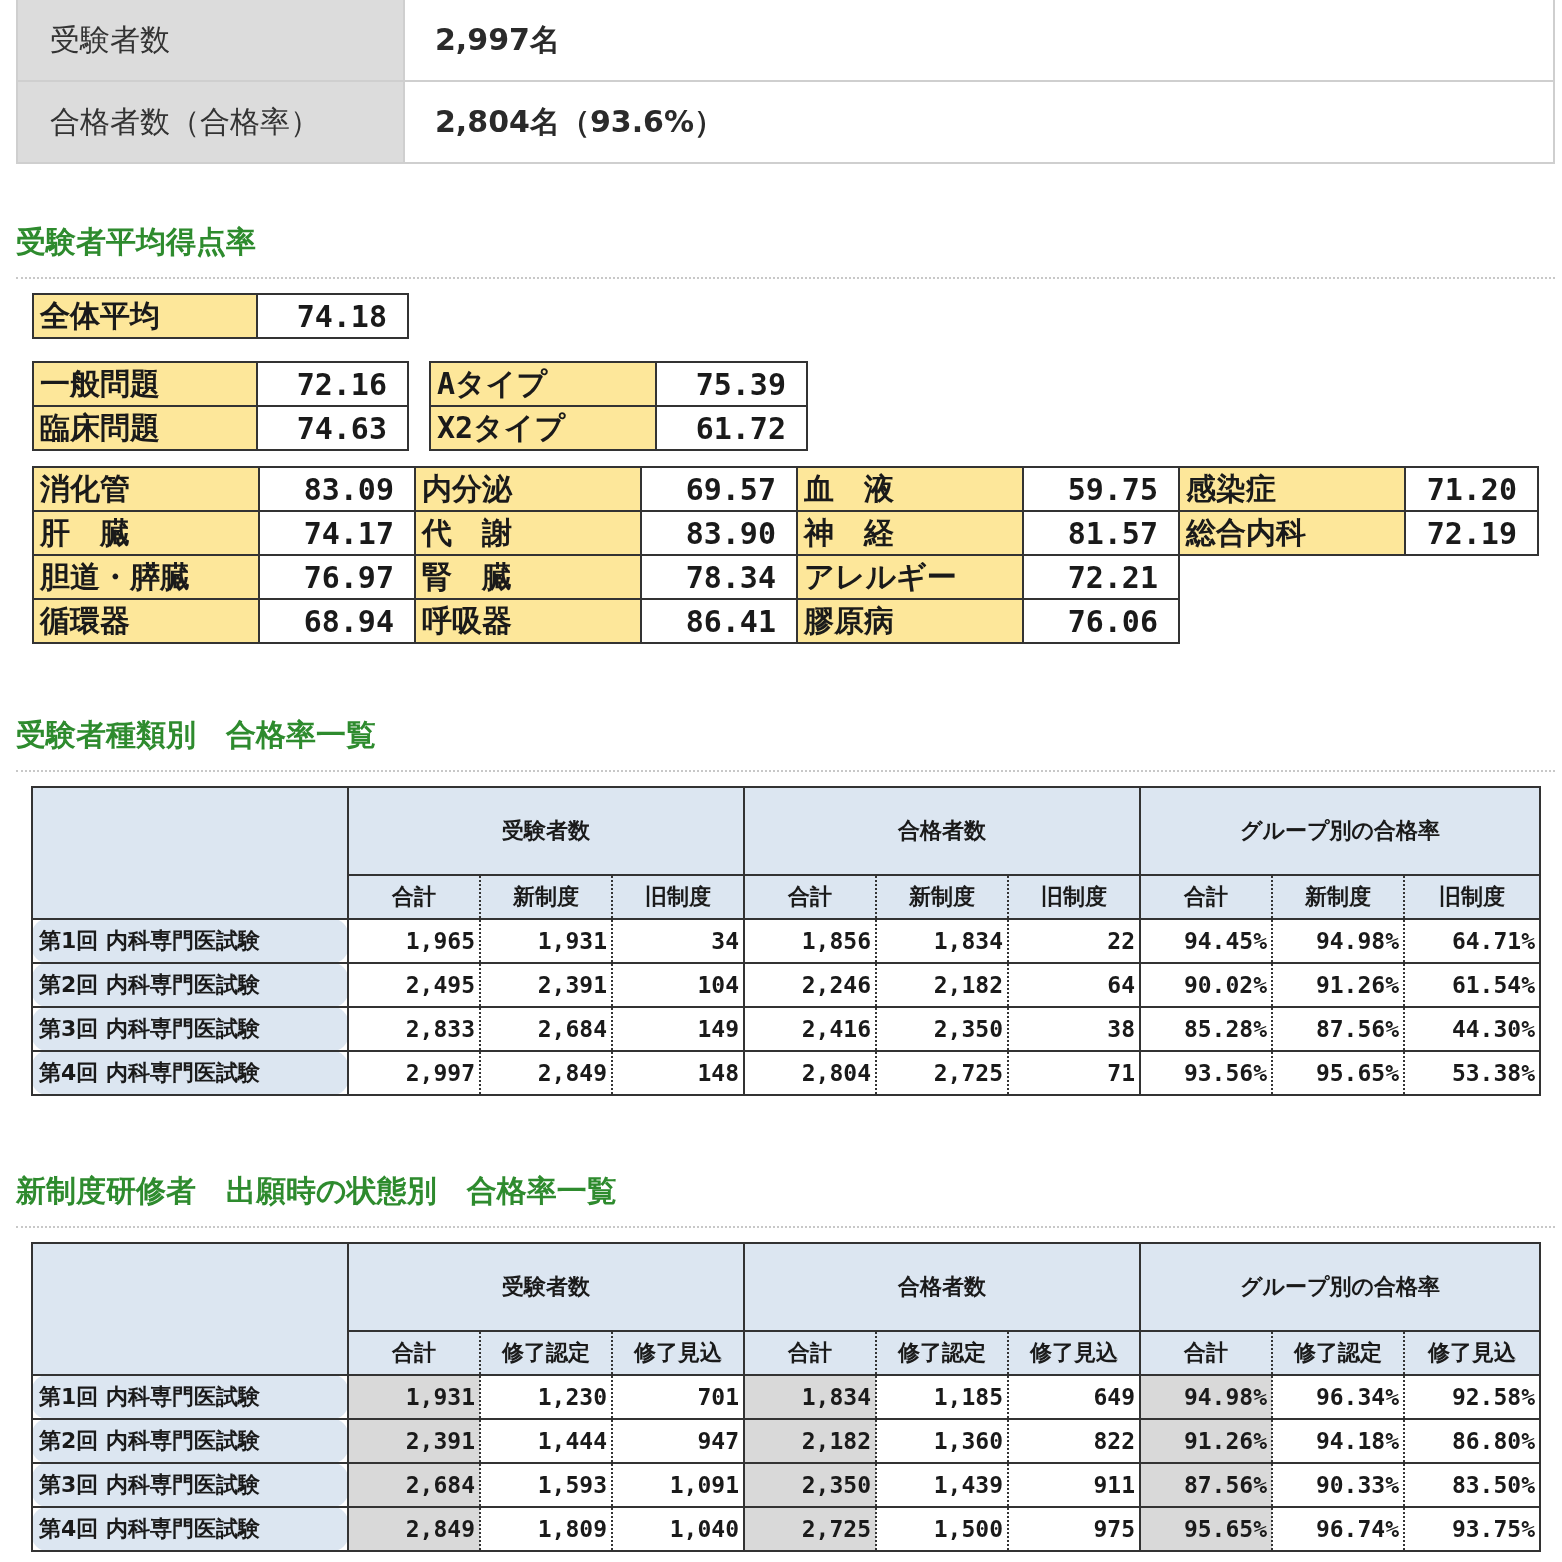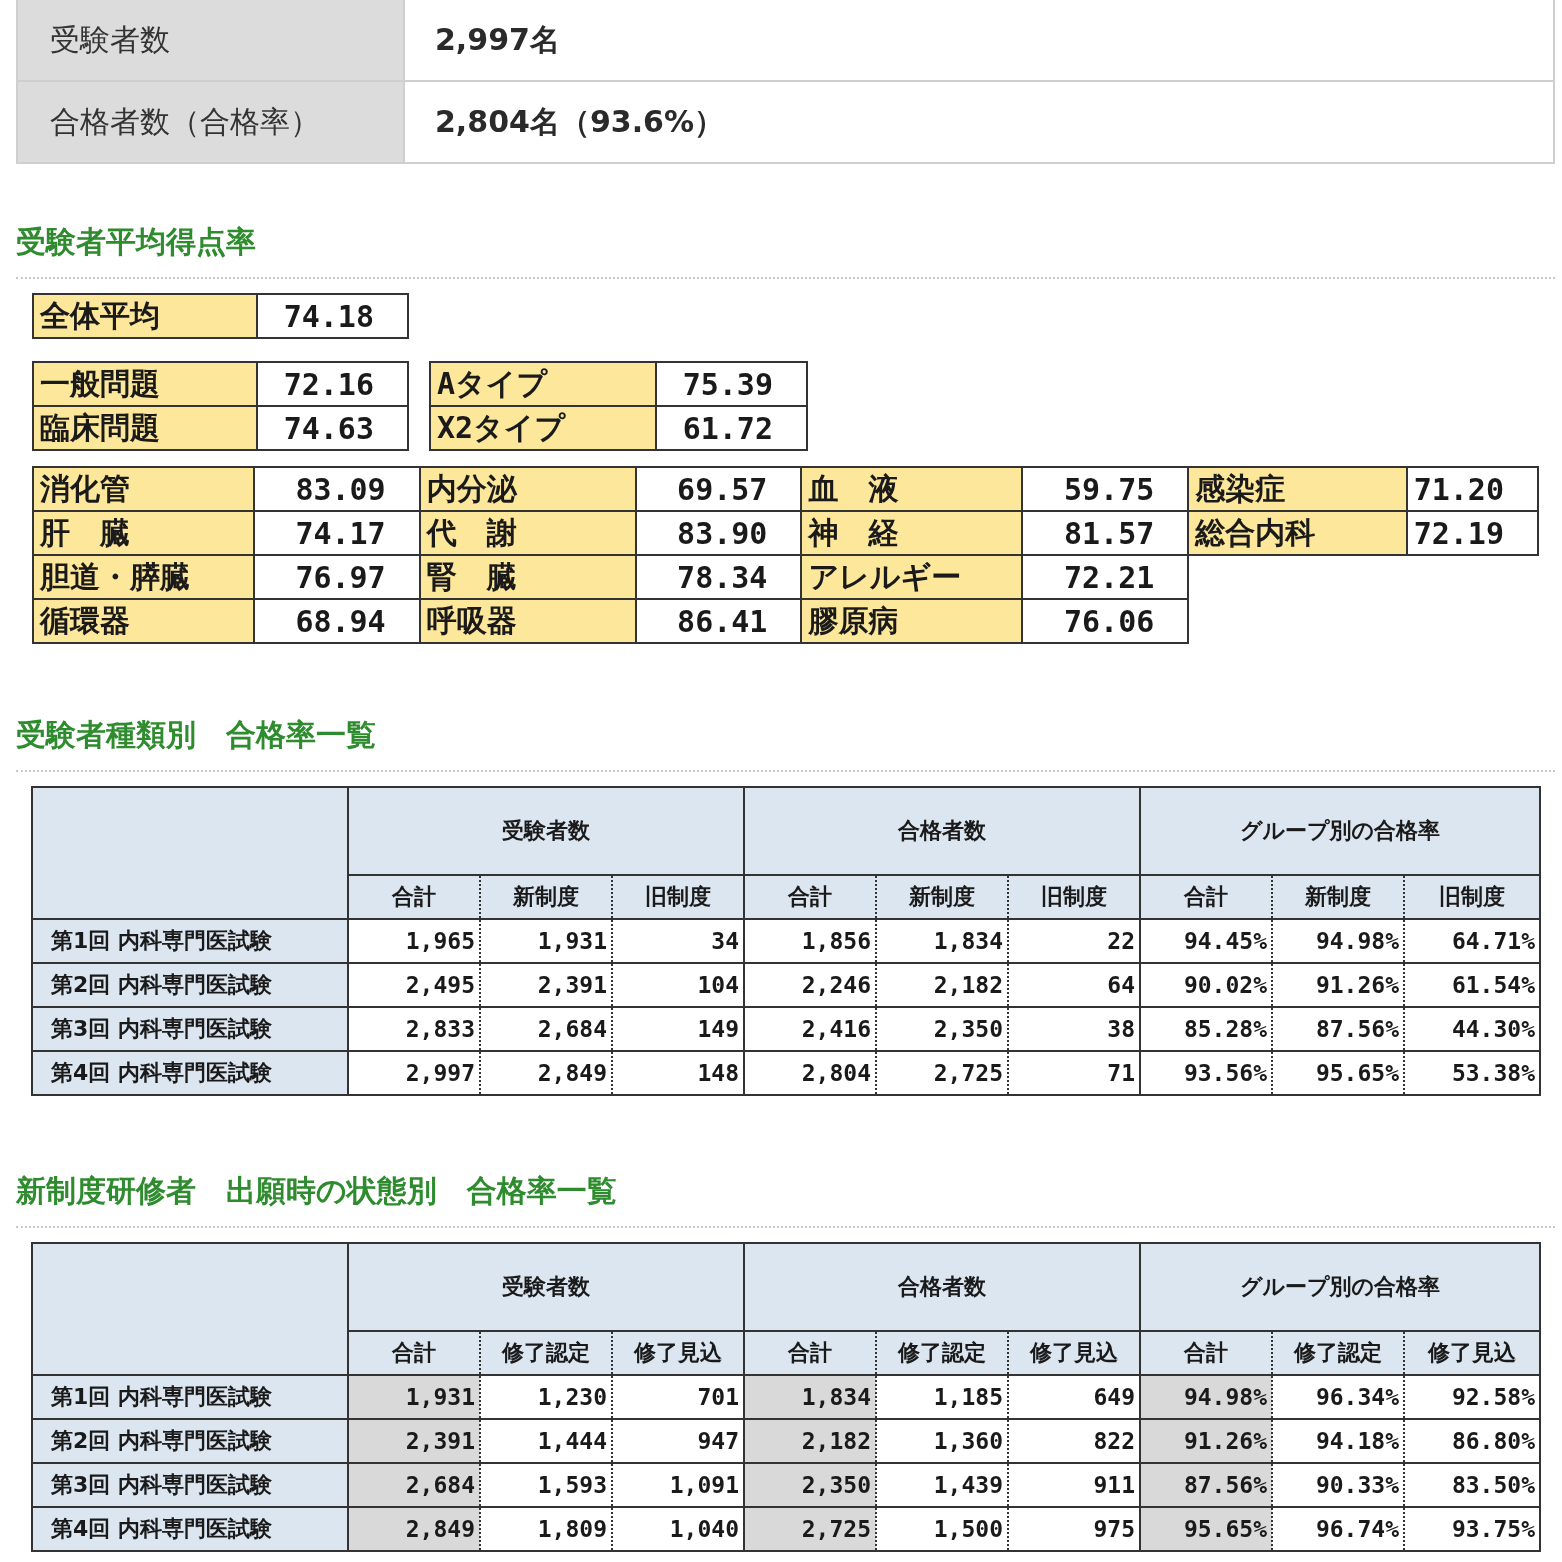--- a/index.html
+++ b/index.html
@@ -24,35 +24,35 @@
   }
 
   
   .grid {
     position: absolute; border-collapse: collapse;
     font-family: "DejaVu Sans Mono", "Liberation Mono", monospace;
     font-weight: bold; font-size: 30px; color: #1a1a1a;
   }
   .grid td { border: 2px solid #333; height: 42px; padding: 0 6px; white-space: pre; }
   .grid td.k { background: #fde79a; text-align: left; }
-  .grid td.v { background: #fff; text-align: right; padding-right: 33px; }
+  .grid td.v { background: #fff; text-align: right; padding-right: 20px; }
   .grid td.empty { border: none; background: transparent; }
 
   
   .rate {
     position: absolute; left: 31px; width: 1510px; border-collapse: collapse;
     font-family: "DejaVu Sans Mono", "Liberation Mono", monospace;
     font-weight: bold; font-size: 23px; color: #1a1a1a;
   }
   .rate th, .rate td { border: 2px solid #333; padding: 0; }
   .rate th { background: #dce6f1; font-size: 22px; font-family: "DejaVu Sans", sans-serif; }
   .rate th.group { height: 86px; }
   .rate th.sub { height: 42px; }
   .rate td { height: 42px; text-align: right; padding-right: 4px; background: #fff; }
-  .rate td.rowlbl { background: #dce6f1; text-align: left; padding-left: 18px; font-family: "DejaVu Sans", sans-serif; font-size: 22px; }
+  .rate td.rowlbl { background: #dce6f1; text-align: left; padding-left: 6px; font-family: "DejaVu Sans", sans-serif; font-size: 22px; border-radius: 15px; }
   .rate .dl { border-left: 2px dotted #333; }
   .rate .dr { border-right: 2px dotted #333; }
   .rate td.shade { background: #d9d9d9; }
 </style>
 </head>
 <body>
 
 <table class="summary">
   <tbody>
       <tr>

